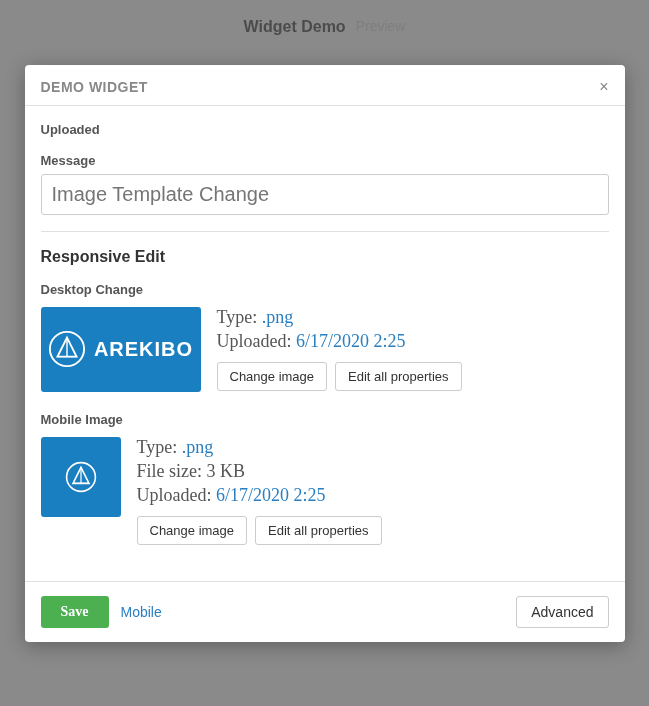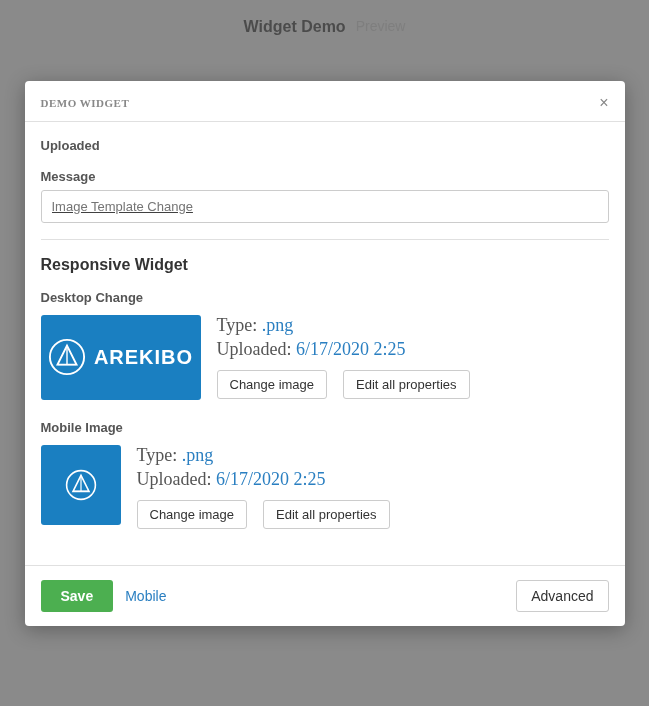--- a/index.html
+++ b/index.html
@@ -59,26 +59,25 @@
 
     .modal-header {
       padding: 14px 16px 10px 16px;
       border-bottom: 1px solid #e0e0e0;
       display: flex;
       align-items: center;
       justify-content: space-between;
     }
 
     .modal-title {
-      font-size: 11px;
+      font-size: 14px;
       font-weight: bold;
       color: #888;
       letter-spacing: 0.5px;
       text-transform: uppercase;
-      font-family: Liberation Serif, serif;
     }
 
     .modal-close {
       cursor: pointer;
       color: #888;
       font-size: 16px;
       line-height: 1;
       background: none;
       border: none;
       padding: 0;
@@ -112,23 +111,22 @@
       background: #fff;
       cursor: pointer;
       appearance: auto;
     }
 
     .form-input {
       width: 100%;
       padding: 8px 10px;
       border: 1px solid #ccc;
       border-radius: 3px;
-      font-size: 13px;
+      font-size: 20px;
       color: #404040;
-      text-decoration: underline;
     }
 
     .section-divider {
       border: none;
       border-top: 1px solid #e0e0e0;
       margin: 10px 0 16px 0;
     }
 
     .section-title {
       font-size: 16px;
@@ -212,21 +210,21 @@
       font-family: Liberation Serif, serif;
     }
 
     .image-meta-link {
       color: #2a7fc1;
       text-decoration: none;
     }
 
     .image-actions {
       display: flex;
-      gap: 16px;
+      gap: 8px;
       margin-top: 10px;
     }
 
     .btn-secondary {
       padding: 6px 12px;
       border: 1px solid #ccc;
       border-radius: 3px;
       background: #fff;
       font-size: 13px;
       color: #333;
@@ -249,20 +247,21 @@
 
     .btn-save {
       padding: 8px 20px;
       background: #4caf50;
       color: #fff;
       border: none;
       border-radius: 3px;
       font-size: 14px;
       cursor: pointer;
       font-weight: bold;
+      font-family: Liberation Serif, serif;
     }
 
     .btn-cancel {
       background: none;
       border: none;
       color: #2a7fc1;
       font-size: 14px;
       cursor: pointer;
       text-decoration: none;
     }
@@ -299,21 +298,21 @@
         <label class="form-label">Uploaded</label>
       </div>
 
       <div class="form-group">
         <label class="form-label">Message</label>
         <input type="text" class="form-input" placeholder="Image Template Change" style="">
       </div>
 
       <hr class="section-divider">
 
-      <div class="section-title">Responsive Widget</div>
+      <div class="section-title">Responsive Edit</div>
 
       <div class="image-section">
         <div class="image-section-title">Desktop Change</div>
         <div class="image-row">
           <div class="image-thumb">
             <div class="arekibo-logo">
               <svg class="arekibo-icon" viewBox="0 0 40 40" fill="none" xmlns="http://www.w3.org/2000/svg">
                 <circle cx="20" cy="20" r="18" stroke="white" stroke-width="2" fill="none"></circle>
                 <polygon points="20,8 30,28 10,28" stroke="white" stroke-width="2" fill="none"></polygon>
                 <line x1="20" y1="8" x2="20" y2="28" stroke="white" stroke-width="1.5"></line>
@@ -349,20 +348,24 @@
               <line x1="20" y1="8" x2="20" y2="28" stroke="white" stroke-width="1.5"></line>
               <line x1="10" y1="28" x2="30" y2="28" stroke="white" stroke-width="1.5"></line>
             </svg>
           </div>
           <div class="image-meta">
             <div class="image-meta-row">
               <span>Type:</span>
               <a class="image-meta-link">.png</a>
             </div>
             <div class="image-meta-row">
+              <span>File size:</span>
+              <span>3 KB</span>
+            </div>
+            <div class="image-meta-row">
               <span>Uploaded:</span>
               <a class="image-meta-link">6/17/2020 2:25</a>
             </div>
             <div class="image-actions">
               <button class="btn-secondary">Change image</button>
               <button class="btn-secondary">Edit all properties</button>
             </div>
           </div>
         </div>
       </div>

